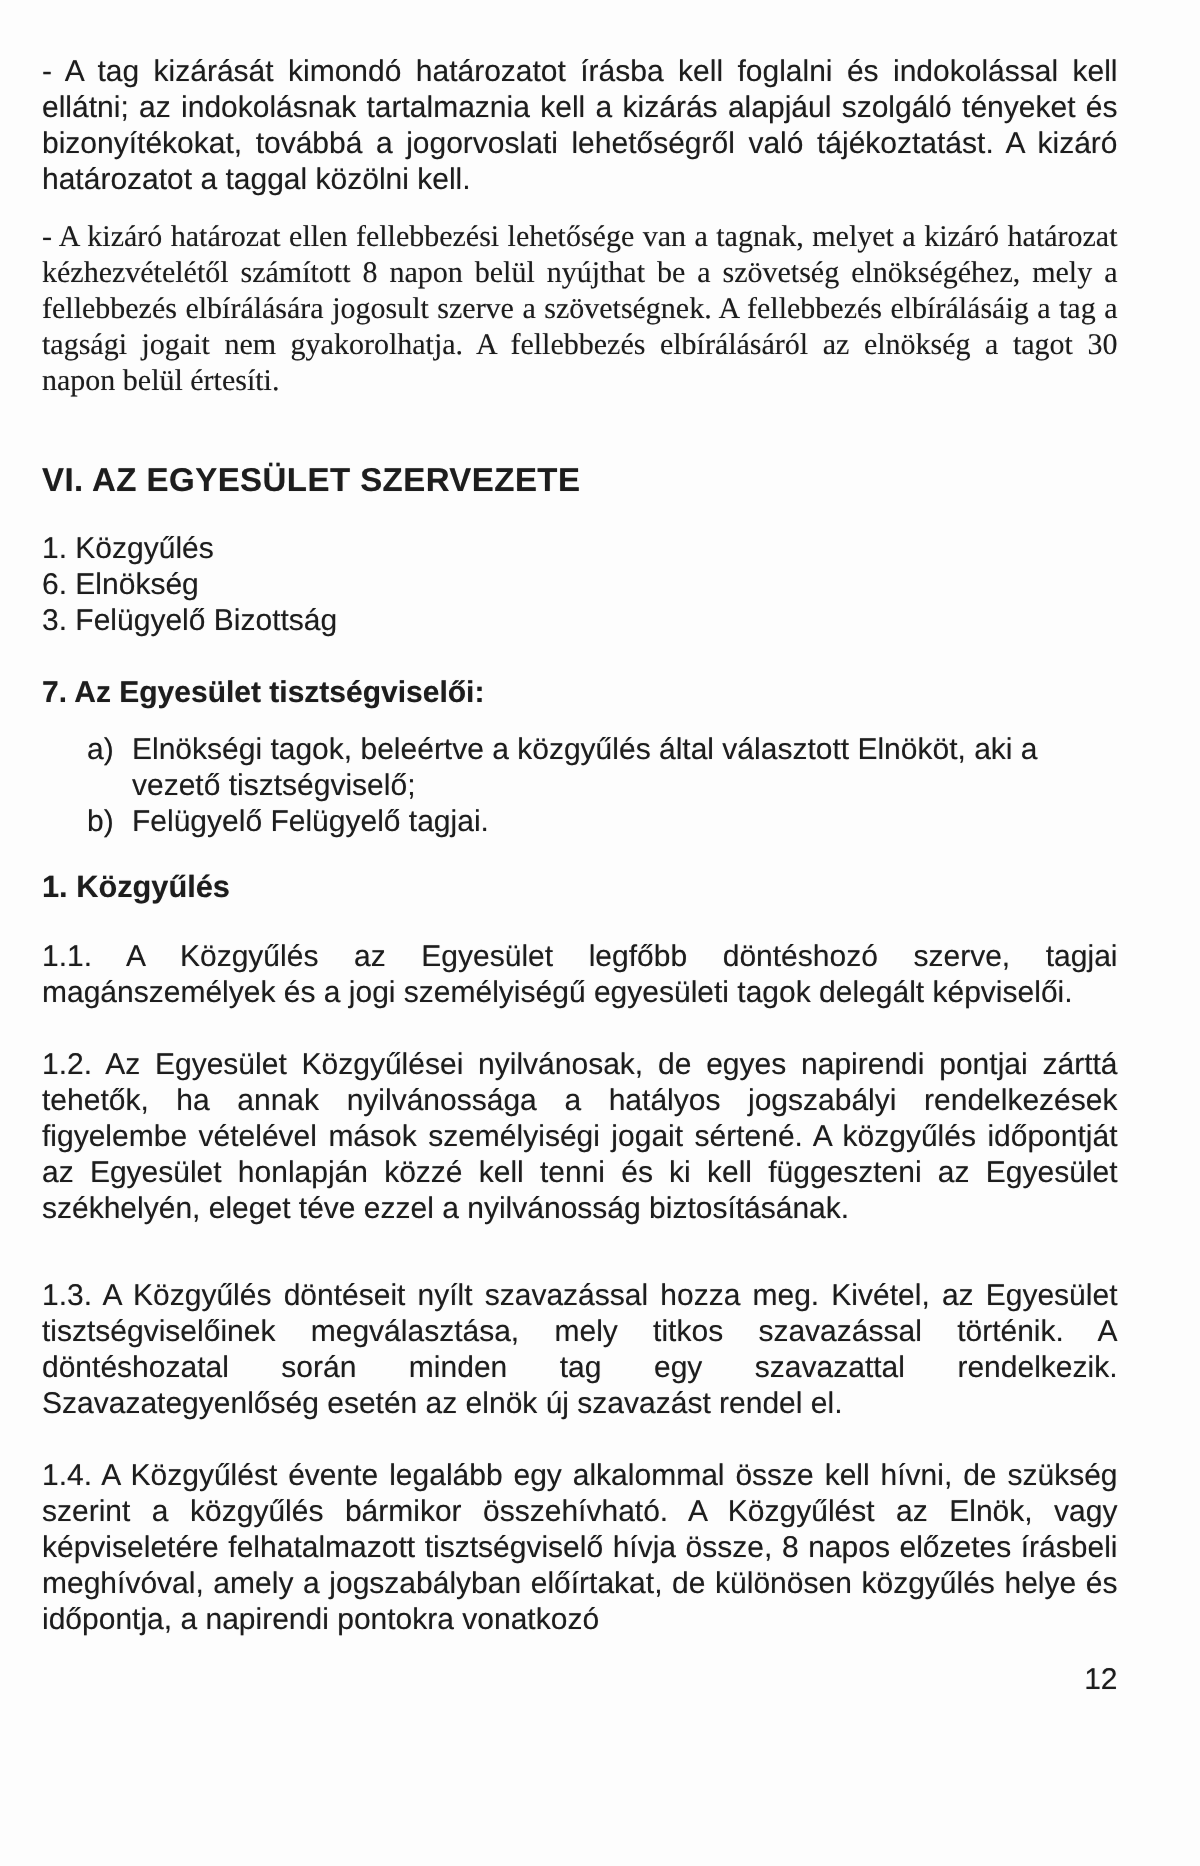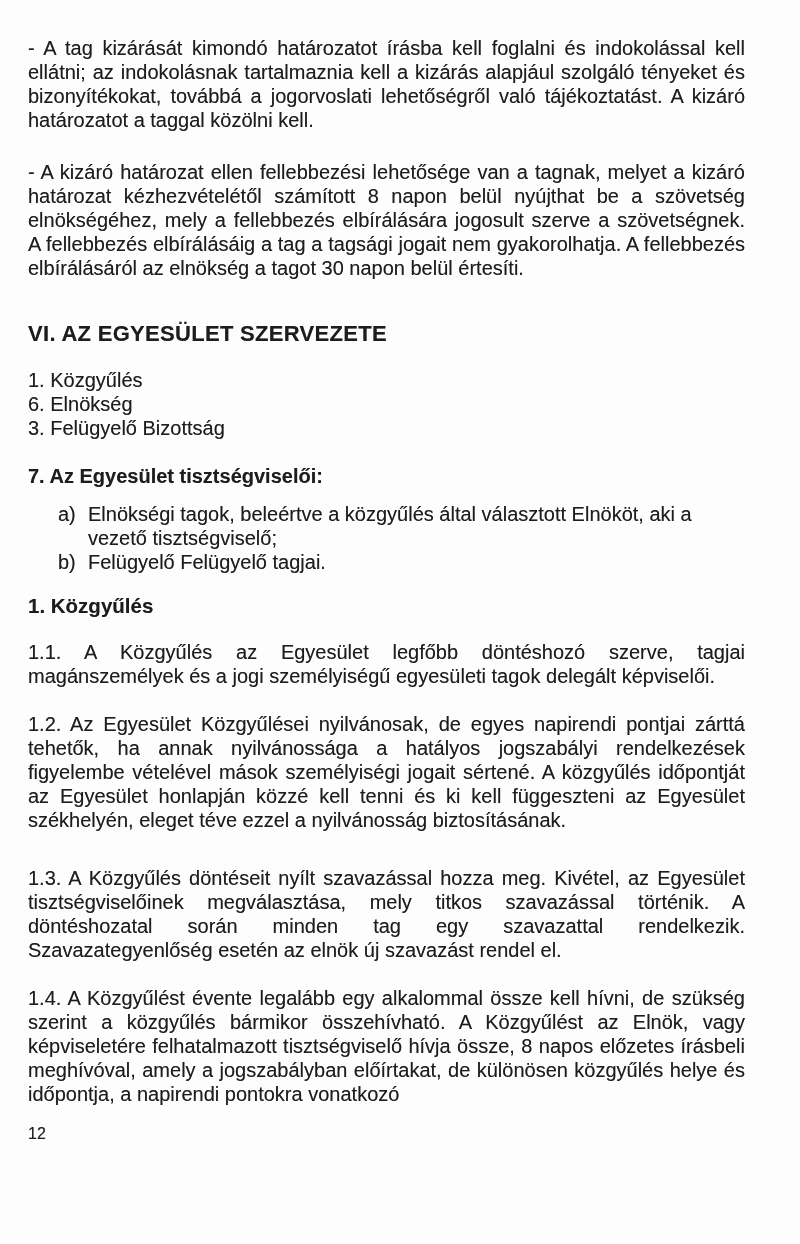--- a/index.html
+++ b/index.html
@@ -20,21 +20,21 @@
     font-family: "Liberation Sans", "DejaVu Sans", sans-serif;
     font-size: 20px;
     line-height: 24px;
     color: #1d1d1d;
     text-shadow: 0 0 0.5px rgba(20,20,20,0.45);
   }
   .para {
     margin: 0;
     text-align: justify;
   }
-  .para + .para { margin-top: 28px; }
+  .para + .para { margin-top: 14px; font-family: Liberation Serif, serif; }
   .section-heading {
     margin: 42px 0 0 0;
     font-weight: 700;
     font-size: 22px;
     letter-spacing: 0.3px;
   }
   .organs-block { margin-top: 22px; }
   .plain-line { margin: 0; }
   .organs-list { margin: 0; padding: 0; list-style: none; }
   .organs-list li { margin: 0; }
@@ -55,22 +55,22 @@
     margin: 20px 0 0 0;
     font-weight: 700;
     font-size: 20.5px;
   }
   .body-para { margin: 22px 0 0 0; text-align: justify; }
   .body-para.p12 { margin-top: 24px; }
   .body-para.p13 { margin-top: 34px; }
   .body-para.p14 { margin-top: 24px; }
   .page-footer {
     margin-top: 16px;
-    text-align: left;
-    font-size: 16px;
+    text-align: right;
+    font-size: 20px;
     line-height: 24px;
   }
 </style>
 </head>
 <body>
 
 <div class="page">
 
   <p class="para">- A tag kizárását kimondó határozatot írásba kell foglalni és indokolással kell ellátni; az indokolásnak tartalmaznia kell a kizárás alapjául szolgáló tényeket és bizonyítékokat, továbbá a jogorvoslati lehetőségről való tájékoztatást. A kizáró határozatot a taggal közölni kell.</p>
 

